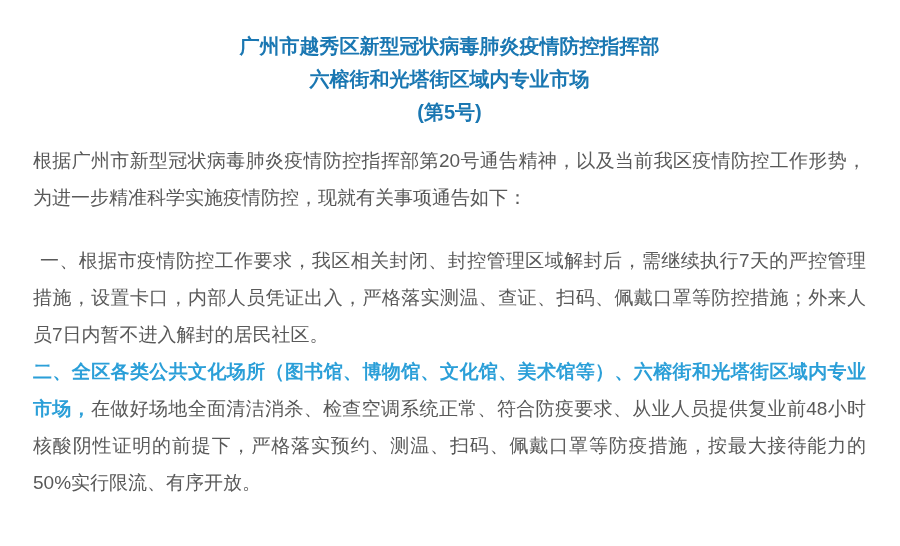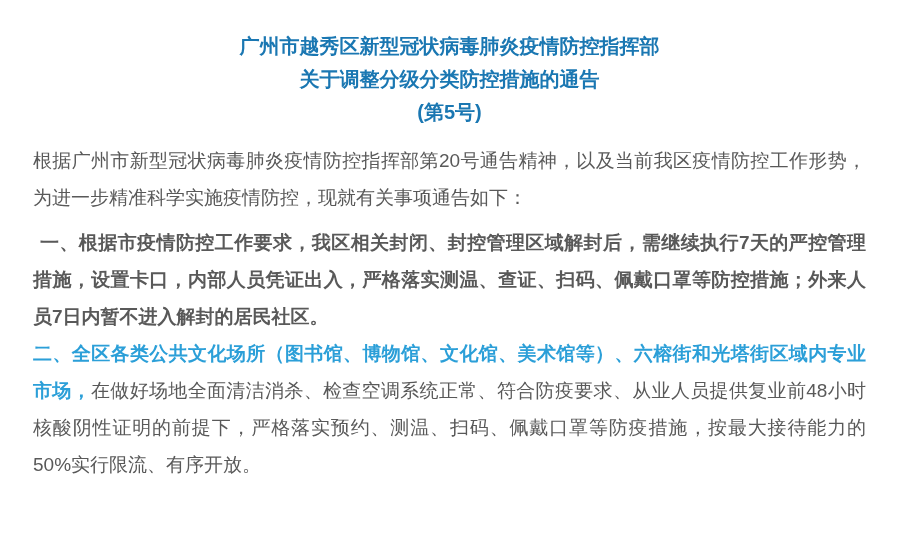--- a/index.html
+++ b/index.html
@@ -29,36 +29,36 @@
   }
   .body-para {
     margin: 0;
     color: #595959;
     font-size: 19px;
     line-height: 37px;
     text-align: justify;
     text-justify: inter-ideograph;
   }
   .intro-para   { margin-top: 13px; }
-  .item-para    { margin-top: 8px; font-weight: bold; }
+  .item-para    { margin-top: 26px; }
   .indent-half  { text-indent: 7px; }
   .item2-para   { }
   .highlight {
     color: #2b9fd8;
     font-weight: bold;
   }
 </style>
 </head>
 <body>
 
 <div class="page">
 
   <header class="title-block">
     <div class="title-line">广州市越秀区新型冠状病毒肺炎疫情防控指挥部</div>
-    <div class="title-line">关于调整分级分类防控措施的通告</div>
+    <div class="title-line">六榕街和光塔街区域内专业市场</div>
     <div class="title-line">(第5号)</div>
   </header>
 
   <p class="body-para intro-para">根据广州市新型冠状病毒肺炎疫情防控指挥部第20号通告精神，以及当前我区疫情防控工作形势，为进一步精准科学实施疫情防控，现就有关事项通告如下：</p>
 
   <p class="body-para item-para indent-half">一、根据市疫情防控工作要求，我区相关封闭、封控管理区域解封后，需继续执行7天的严控管理措施，设置卡口，内部人员凭证出入，严格落实测温、查证、扫码、佩戴口罩等防控措施；外来人员7日内暂不进入解封的居民社区。</p>
 
   <p class="body-para item2-para"><span class="highlight">二、全区各类公共文化场所（图书馆、博物馆、文化馆、美术馆等）、六榕街和光塔街区域内专业市场，</span><span>在做好场地全面清洁消杀、检查空调系统正常、符合防疫要求、从业人员提供复业前48小时核酸阴性证明的前提下，严格落实预约、测温、扫码、佩戴口罩等防疫措施，按最大接待能力的50%实行限流、有序开放。</span></p>
 
 </div>

